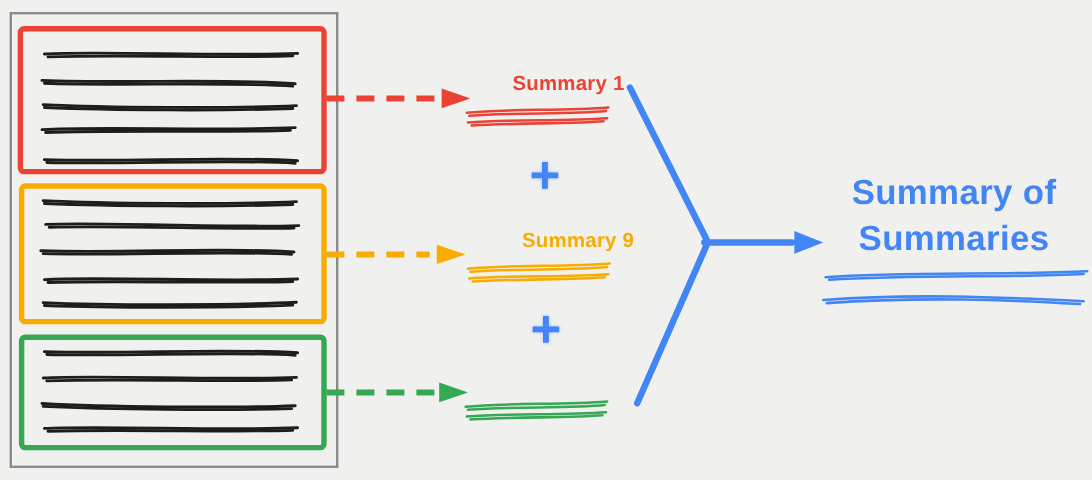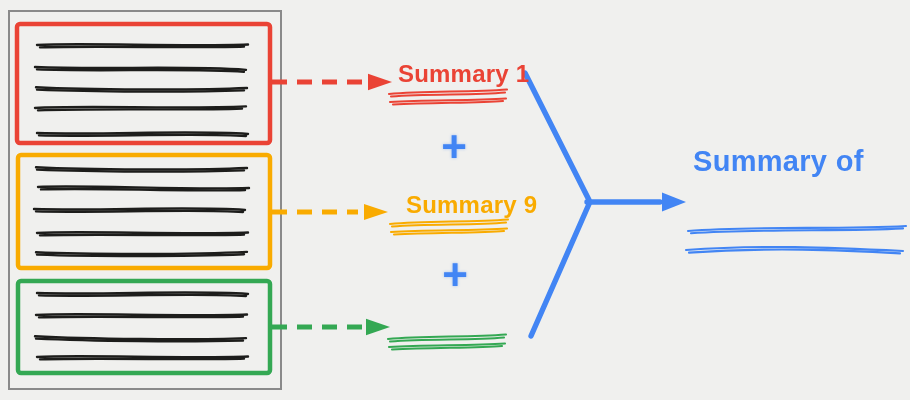--- a/index.html
+++ b/index.html
@@ -4,34 +4,34 @@
 <style>
   :root{
     --red:#EA4335; --orange:#F9AB00; --green:#34A853; --blue:#4285F4;
     --ink:#1D1D1B; --frame:#8A8A8A; --bg:#F0F0EE;
   }
   html,body{margin:0;padding:0;overflow:hidden;}
   body{background:var(--bg);font-family:"Liberation Sans",sans-serif;}
   #stage{position:relative;width:910px;height:400px;background:var(--bg);}
   #art{position:absolute;left:0;top:0;}
 
-  .label{position:absolute;font-weight:700;font-size:24px;letter-spacing:.2px;white-space:nowrap;}
+  .label{position:absolute;font-weight:700;font-size:17px;letter-spacing:.2px;white-space:nowrap;margin-left:29px;}
   .label.red{color:var(--red);}
   .label.orange{color:var(--orange);}
   .label.green{color:var(--green);}
   .s1{left:398px;top:60px;}
   .s2{left:406px;top:191px;}
   .s3{left:400px;top:305px;}
 
   .plus{position:absolute;color:var(--blue);font-size:44px;font-weight:700;line-height:1;
         transform:translate(-50%,-52%);text-shadow:0 0 3px rgba(66,133,244,.45);}
   .plus1{left:454px;top:148px;}
   .plus2{left:455px;top:276px;}
 
-  .final-title{position:absolute;left:693px;top:142px;width:204px;text-align:left;
+  .final-title{position:absolute;left:693px;top:142px;width:204px;text-align:center;
                color:var(--blue);font-size:29px;line-height:38px;font-weight:700;letter-spacing:.3px;}
   .final-title span{display:block;}
 
   
   .frame{stroke:var(--frame);fill:none;stroke-width:2;}
   .docbox{fill:none;stroke-width:4.5;}
   .stroke-red{stroke:var(--red);}
   .stroke-orange{stroke:var(--orange);}
   .stroke-green{stroke:var(--green);}
   .stroke-blue{stroke:var(--blue);}
@@ -133,15 +133,16 @@
   </svg>
 
   <div class="label red s1">Summary 1</div>
   <div class="label orange s2">Summary 9</div>
 
   <div class="plus plus1">+</div>
   <div class="plus plus2">+</div>
 
   <div class="final-title">
     <span>Summary of</span>
+    <span>Summaries</span>
   </div>
 
 </div>
 
 </body></html>

